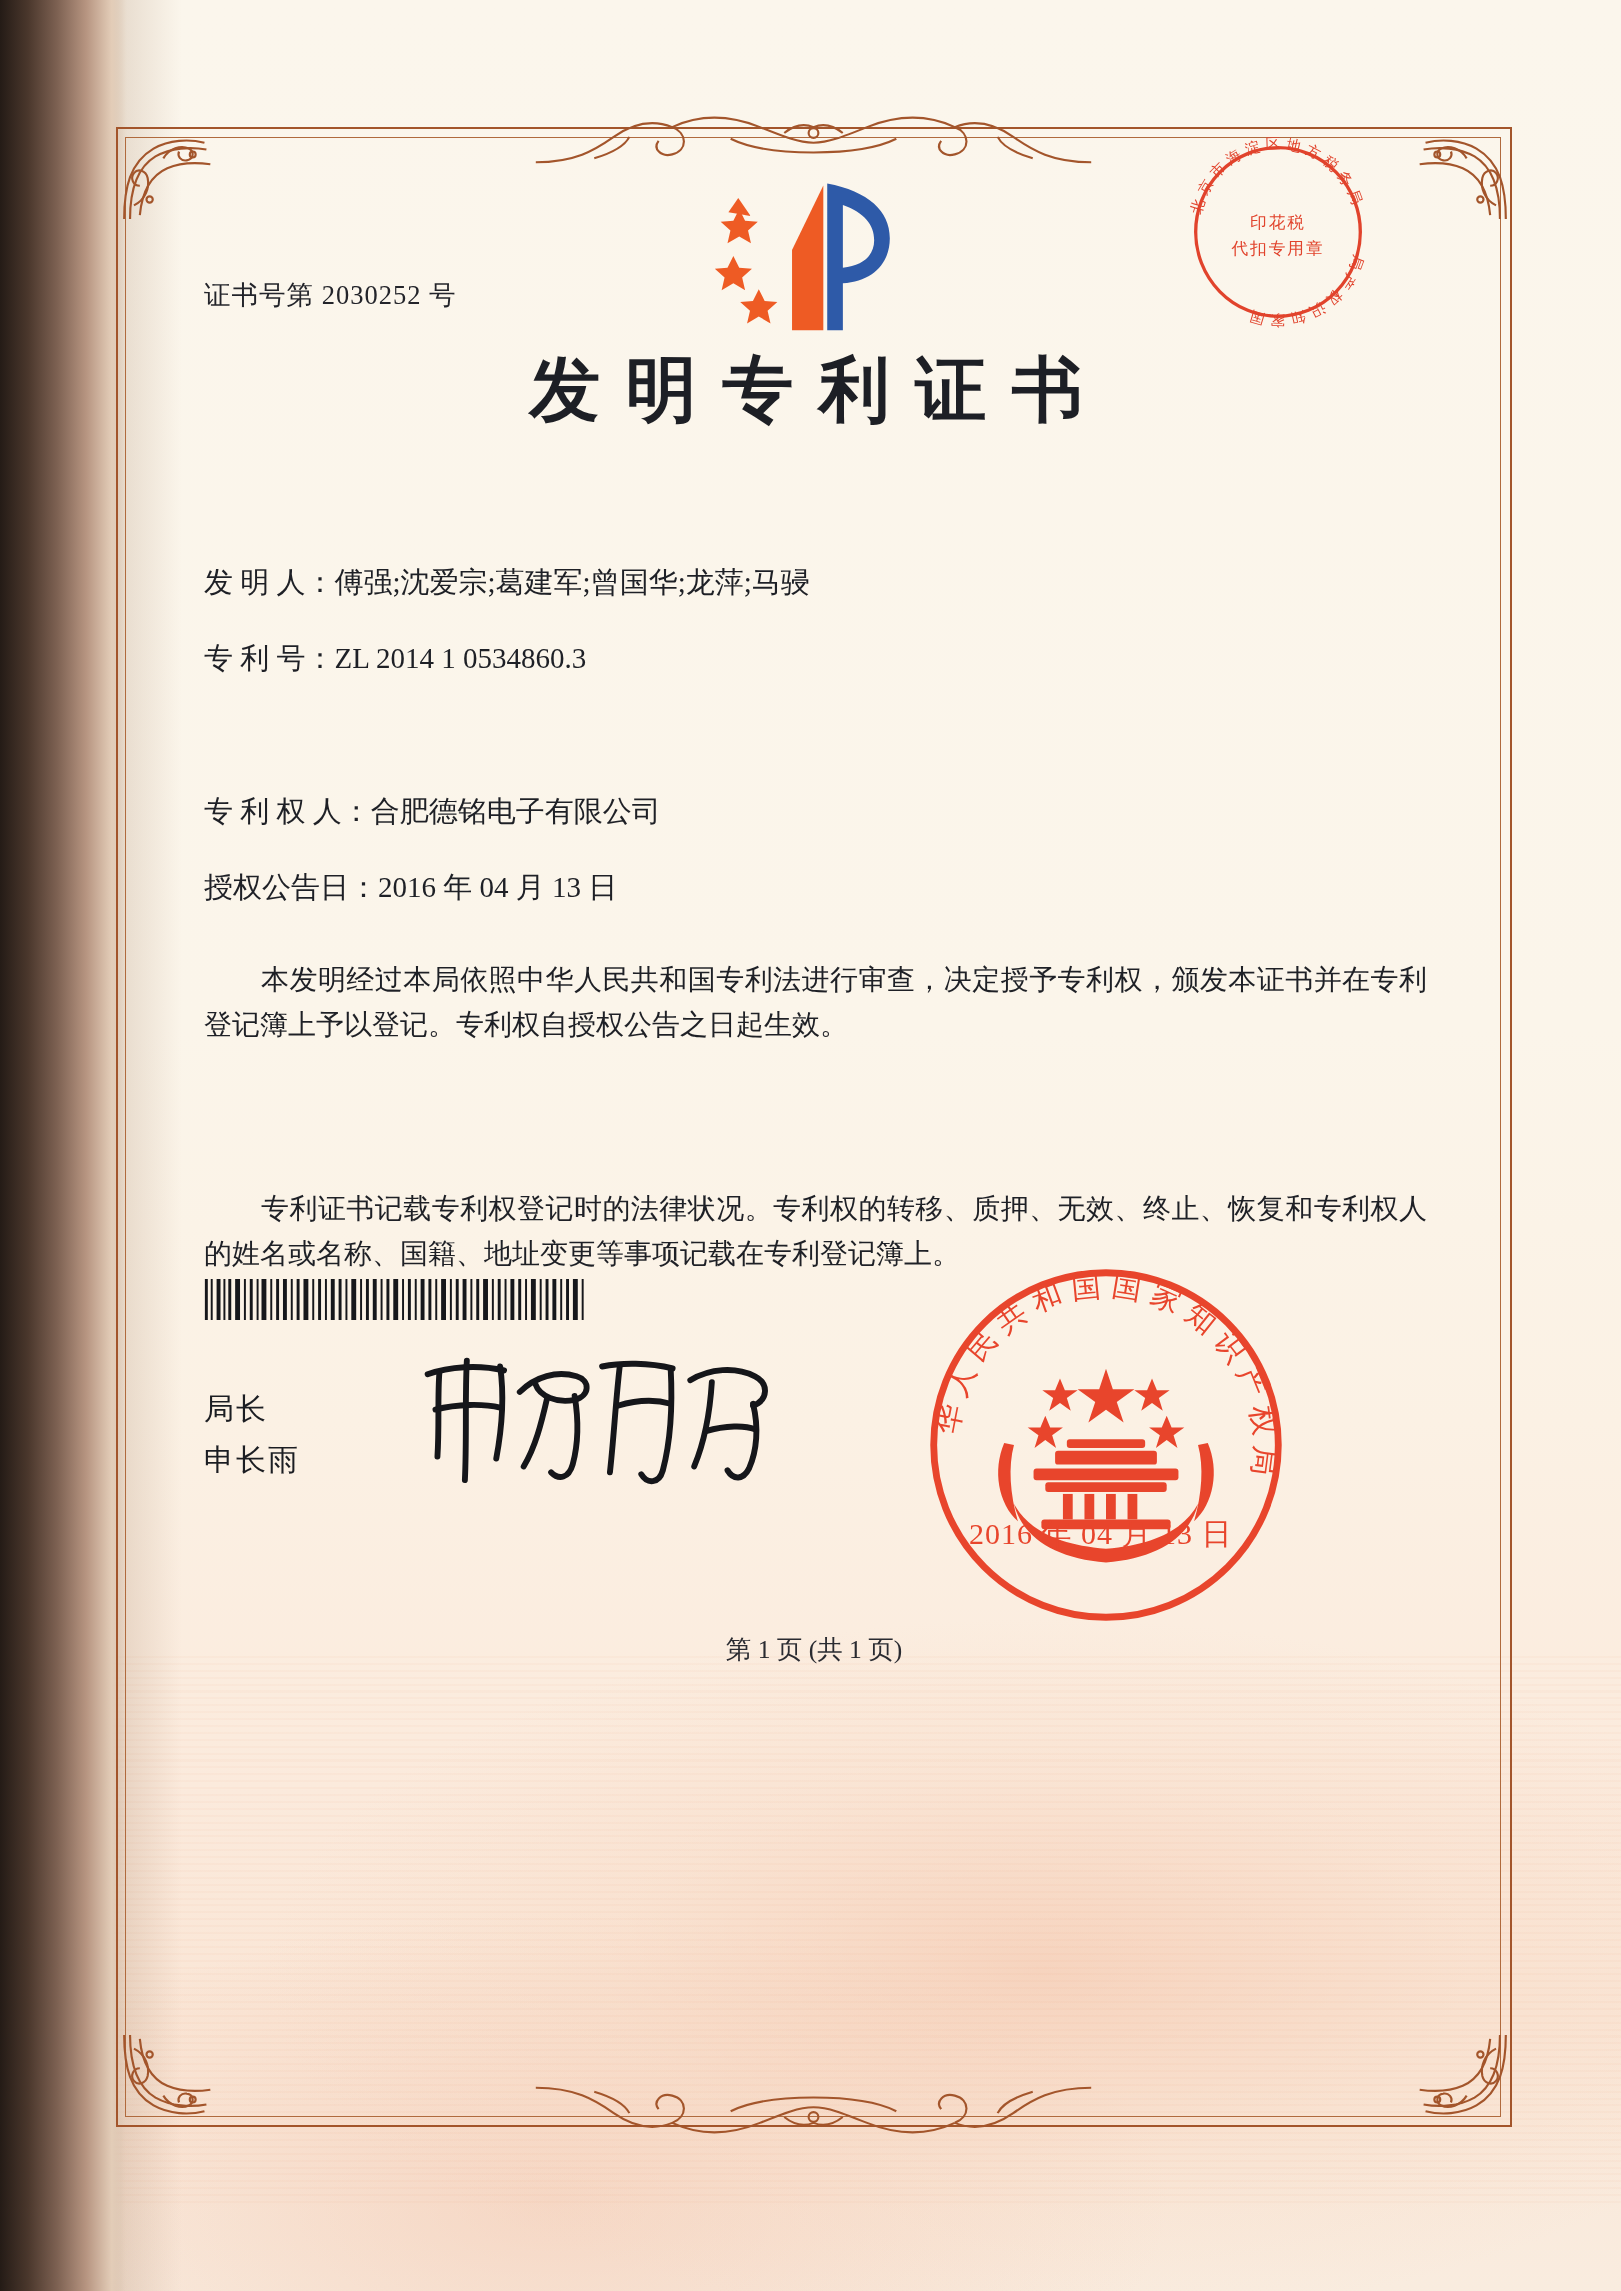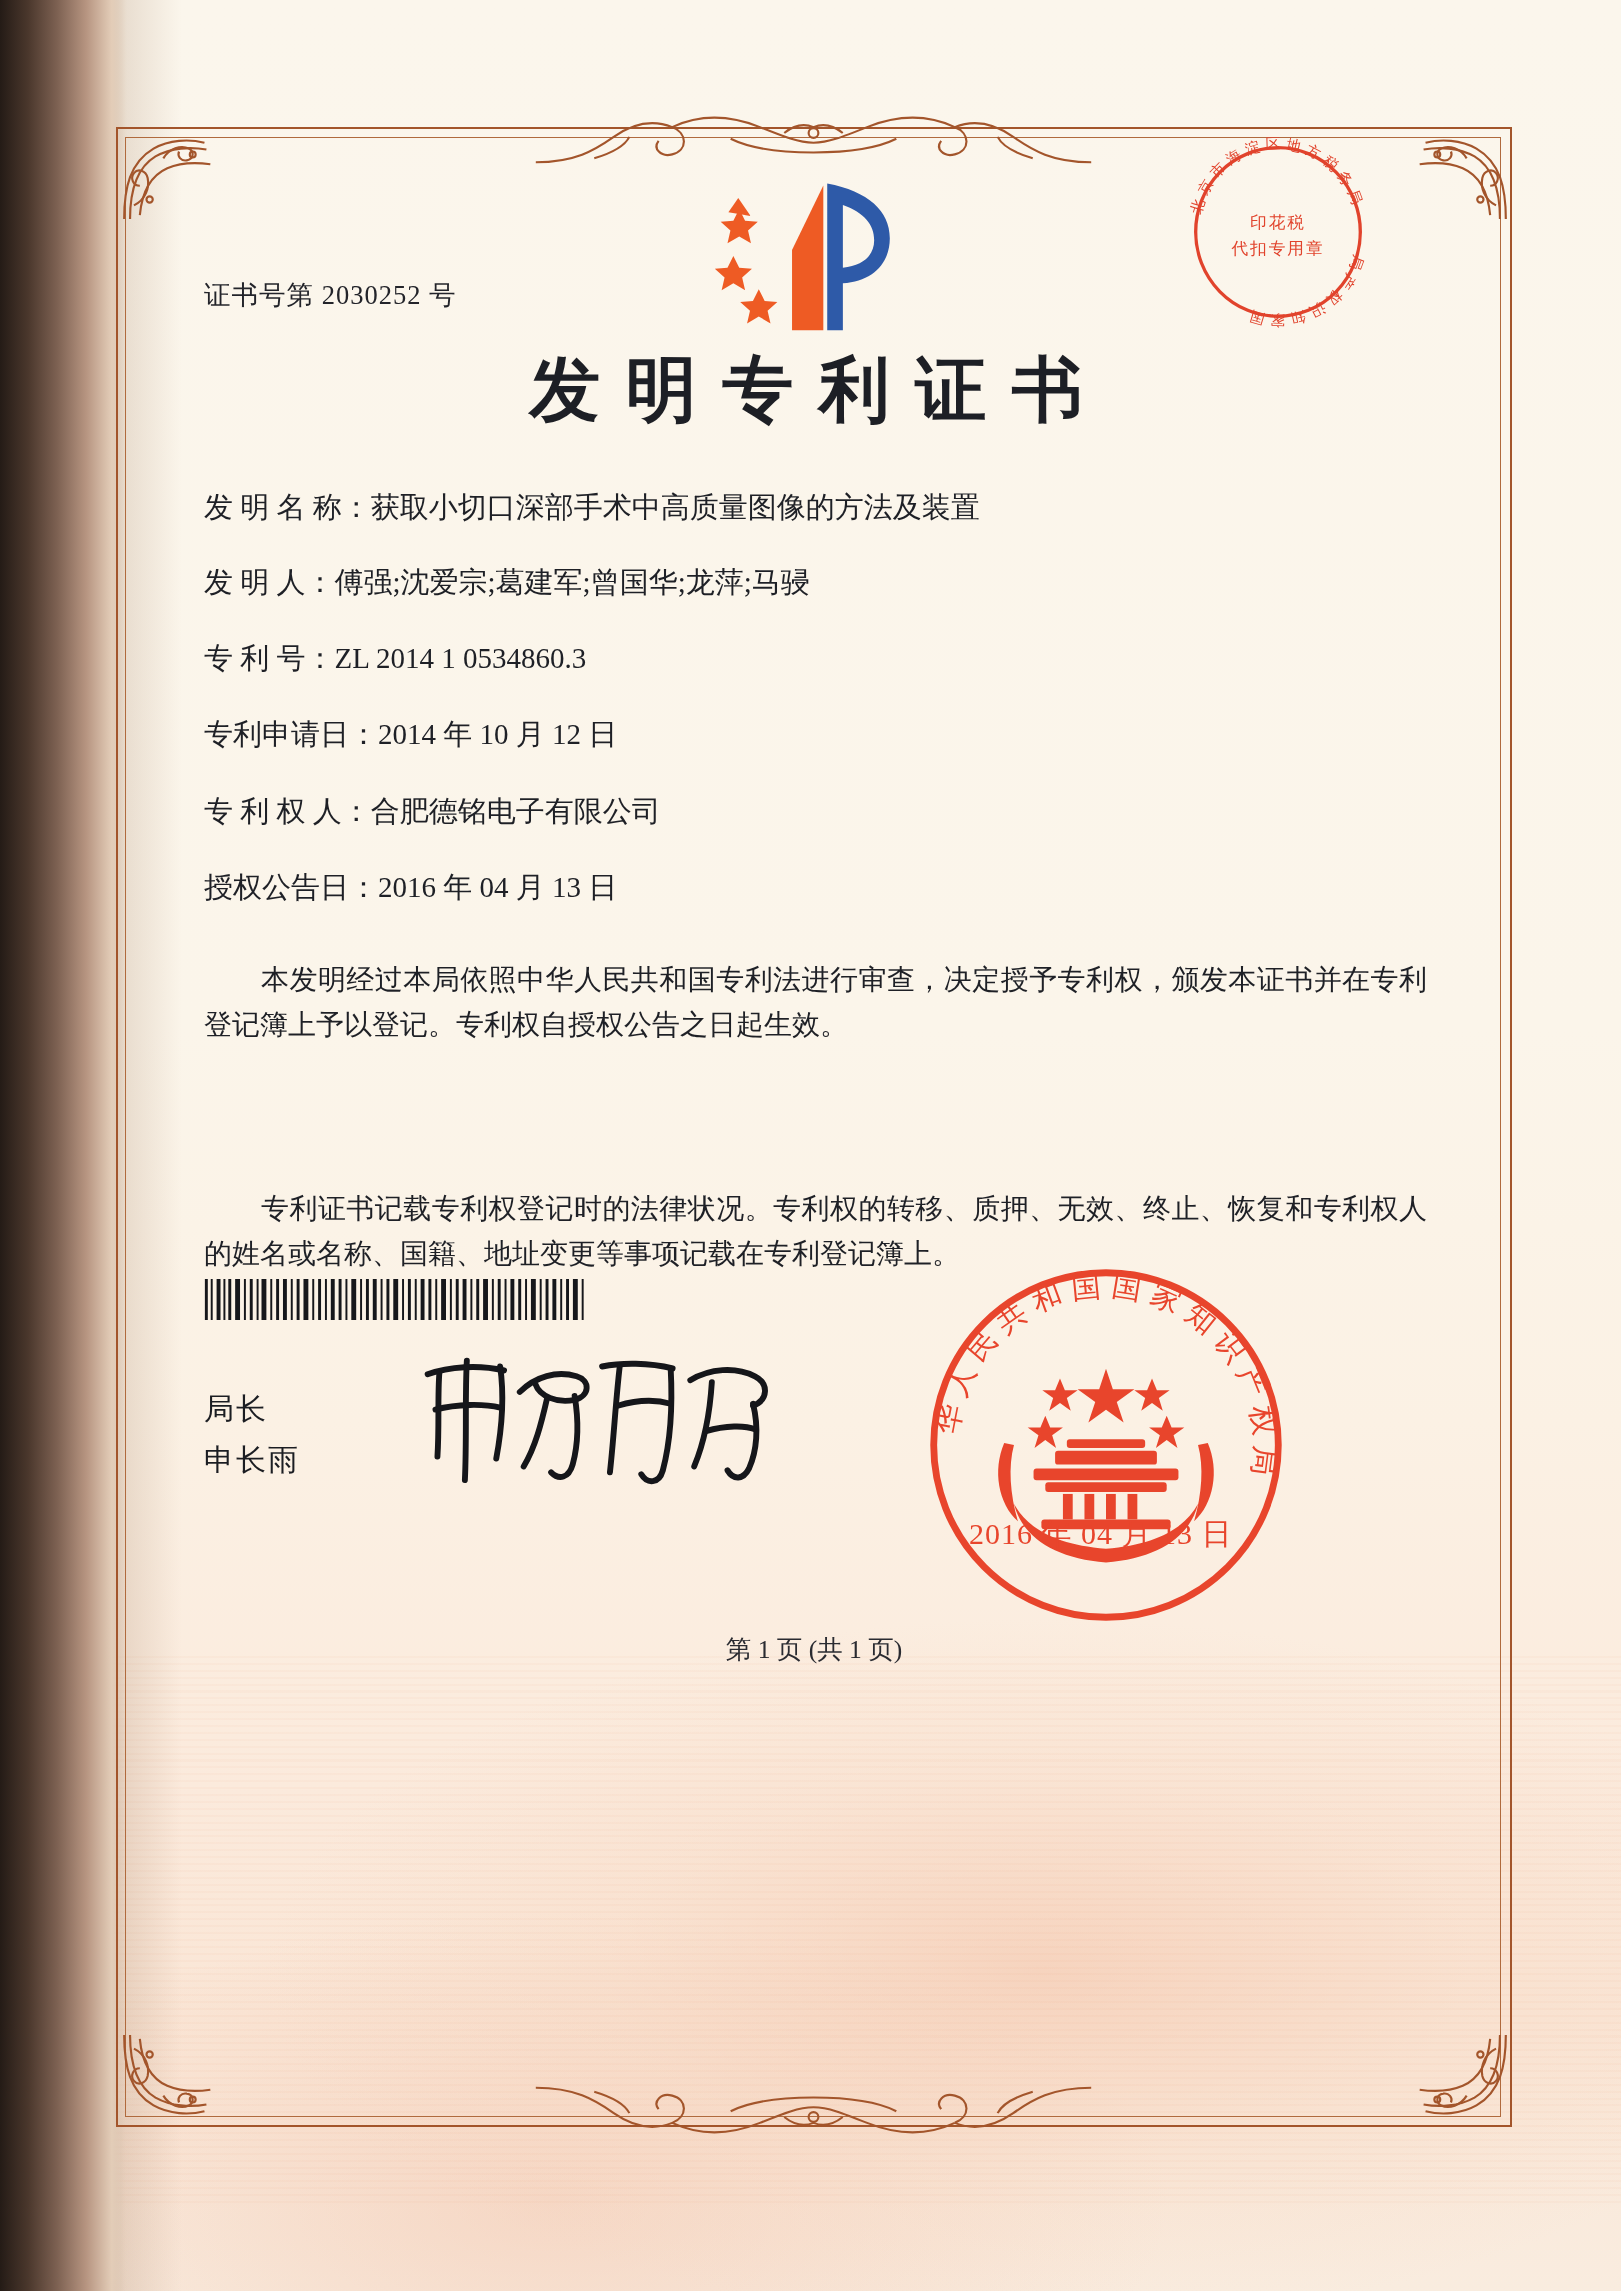--- a/index.html
+++ b/index.html
@@ -333,31 +333,25 @@
       </text>
       <text font-size="15" fill="#e1432c" font-family="'Liberation Serif',serif" letter-spacing="5" transform="rotate(180 105 102)">
         <textPath href="#taxring2" startOffset="8%">局产权识知家国</textPath>
       </text>
       <text x="105" y="98" text-anchor="middle" font-size="17" fill="#e1432c" font-family="'Liberation Serif',serif" letter-spacing="2">印花税</text>
       <text x="105" y="124" text-anchor="middle" font-size="17" fill="#e1432c" font-family="'Liberation Serif',serif" letter-spacing="2">代扣专用章</text>
     </svg>
 
     <h1 id="title">发明专利证书</h1>
 
-    <div class="field f1">
-      <span class="lbl">发 明 名 称：</span><span class="val">获取小切口深部手术中高质量图像的方法及装置</span>
-    </div>
     <div class="field f2">
       <span class="lbl">发    明    人：</span><span class="val">傅强;沈爱宗;葛建军;曾国华;龙萍;马骎</span>
     </div>
     <div class="field f3">
       <span class="lbl">专    利    号：</span><span class="val">ZL 2014 1 0534860.3</span>
-    </div>
-    <div class="field f4">
-      <span class="lbl">专利申请日：</span><span class="val">2014 年 10 月 12 日</span>
     </div>
     <div class="field f5">
       <span class="lbl">专 利 权 人：</span><span class="val">合肥德铭电子有限公司</span>
     </div>
     <div class="field f6">
       <span class="lbl">授权公告日：</span><span class="val">2016 年 04 月 13 日</span>
     </div>
 
     <p class="para p1">本发明经过本局依照中华人民共和国专利法进行审查，决定授予专利权，颁发本证书并在专利登记簿上予以登记。专利权自授权公告之日起生效。</p>
     <p class="para p3">专利证书记载专利权登记时的法律状况。专利权的转移、质押、无效、终止、恢复和专利权人的姓名或名称、国籍、地址变更等事项记载在专利登记簿上。</p>

